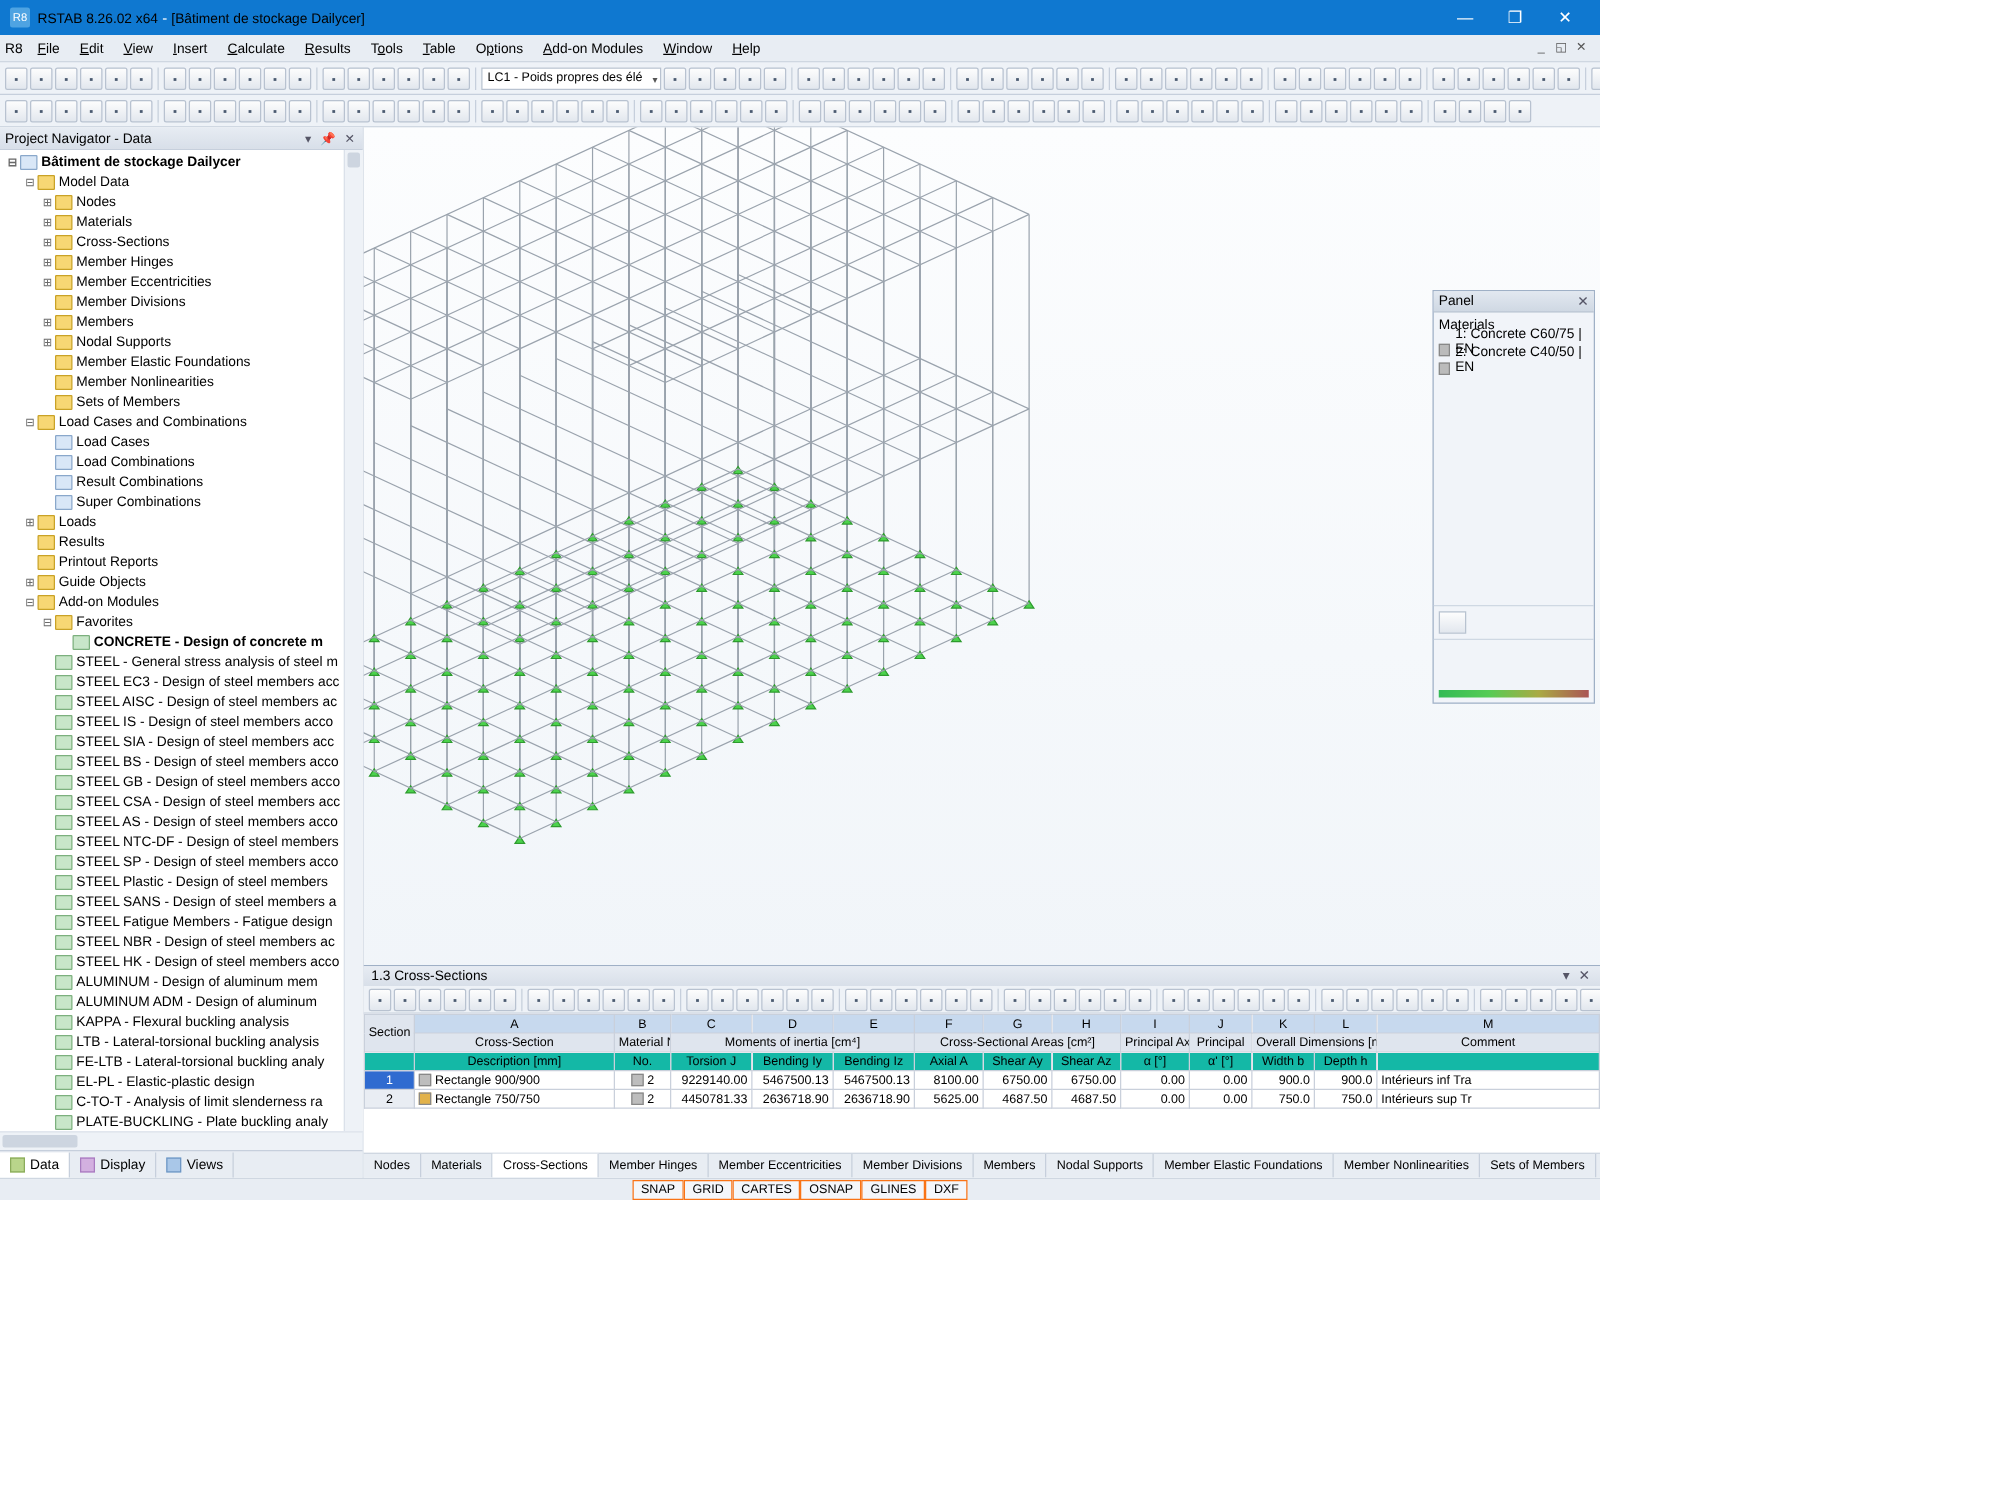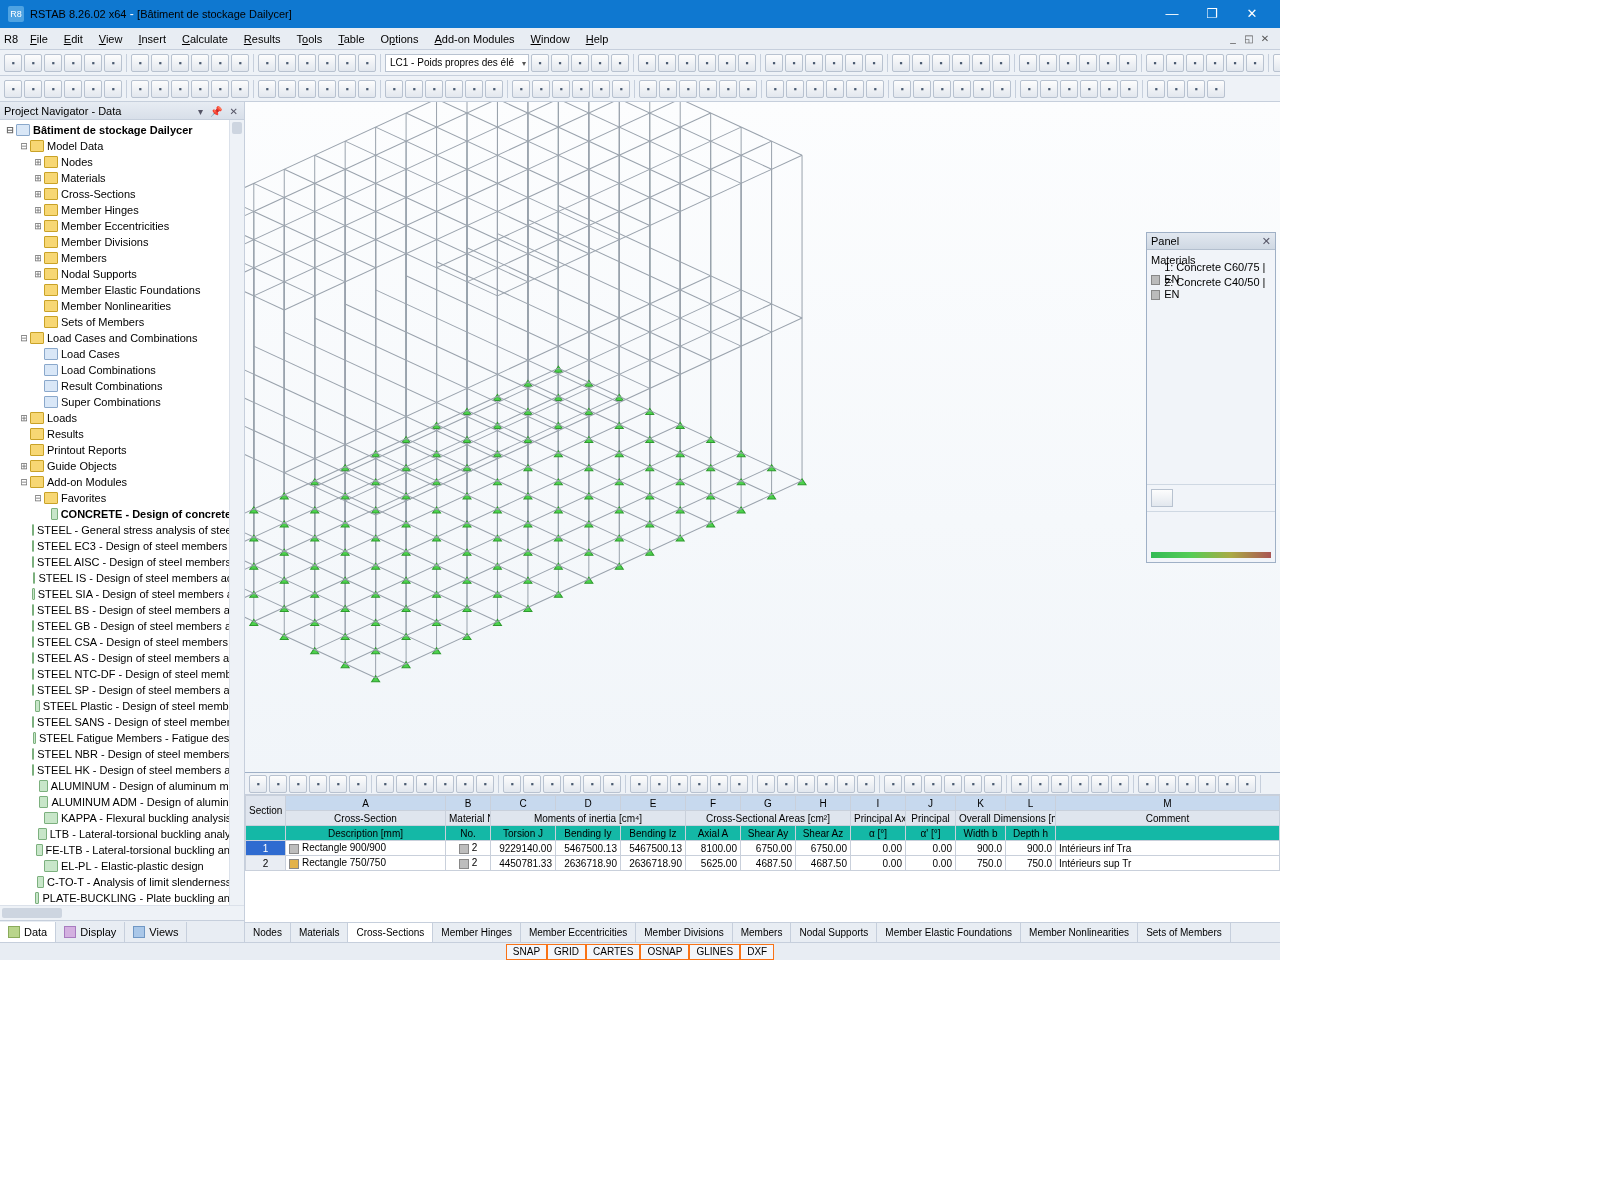--- a/index.html
+++ b/index.html
@@ -15,21 +15,21 @@
 .menubar .mitem u{text-decoration:underline}
 .menubar .spacer{flex:1}
 .menubar .mdi{display:flex;gap:2px;padding-right:4px}
 .menubar .mdi span{width:14px;height:14px;line-height:14px;text-align:center;cursor:pointer;font-size:10px;color:#555}
 .toolbar{height:26px;background:#eef2f7;border-bottom:1px solid #c6cfdc;display:flex;align-items:center;padding:0 4px;gap:2px;overflow:hidden}
 .tbtn{width:18px;height:18px;background:linear-gradient(#fdfdfd,#e2e7ee);border:1px solid #b8c2d0;border-radius:2px;cursor:pointer;flex-shrink:0;display:flex;align-items:center;justify-content:center;font-size:9px;color:#4a5a70}
 .tsep{width:1px;height:18px;background:#c6cfdc;margin:0 2px;flex-shrink:0}
 .tdrop{height:18px;border:1px solid #b8c2d0;background:#fff;padding:0 14px 0 4px;font-size:10px;line-height:16px;position:relative;cursor:pointer;flex-shrink:0;min-width:130px;white-space:nowrap;overflow:hidden}
 .tdrop::after{content:"▾";position:absolute;right:2px;top:1px;font-size:8px;color:#555}
 .main{display:flex;height:calc(100% - 28px - 22px - 26px - 26px - 18px)}
-.navigator{width:245px;background:#f7f9fc;border-right:1px solid #c6cfdc;display:flex;flex-direction:column;position:relative}
+.navigator{width:291px;background:#f7f9fc;border-right:1px solid #c6cfdc;display:flex;flex-direction:column;position:relative}
 .nav-hdr{height:18px;background:linear-gradient(#e7ecf3,#d8dfe9);border-bottom:1px solid #c6cfdc;padding:0 4px;font-size:10px;line-height:18px;display:flex;justify-content:space-between}
 .nav-hdr .nhbtns span{cursor:pointer;padding:0 2px;color:#556;font-size:10px}
 .nav-tree{flex:1;overflow:hidden;background:#fff;padding:2px 0;font-size:11px;position:relative}
 .tree-scroll{position:absolute;right:0;top:0;bottom:0;width:15px;background:#eef2f7;border-left:1px solid #dbe1ea}
 .tree-scroll .thumb{position:absolute;left:2px;right:2px;top:2px;height:12px;background:#cdd5e0;border-radius:2px}
 .tree-row{display:flex;align-items:center;height:16px;padding-left:4px;white-space:nowrap;cursor:pointer}
 .tree-row.bold{font-weight:700}
 .tw{display:inline-block;width:12px;text-align:center;color:#6a6a6a;font-size:9px}
 .ticon{width:14px;height:12px;display:inline-block;margin-right:3px;background:#f7d774;border:1px solid #c9a227;border-radius:1px}
 .ticon.doc{background:#d9e7f7;border-color:#8aa8cb}
@@ -909,20 +909,27 @@
           </div>
         <div style="height:180px"></div>
         <div class="sp-sep"></div>
         <div class="sp-btn"></div>
         <div class="sp-sep"></div>
         <div class="sp-colorbar"></div>
       </div>
     </div>
 
     <div class="tables">
+      <div class="tb-title">
+        <span>1.3 Cross-Sections</span>
+        <span class="tbtns">
+          <span>▾</span>
+          <span>✕</span>
+        </span>
+      </div>
       <div class="tb-toolbar" id="tbt">
           <div class="tbtn">▪</div>
           <div class="tbtn">▪</div>
           <div class="tbtn">▪</div>
           <div class="tbtn">▪</div>
           <div class="tbtn">▪</div>
           <div class="tbtn">▪</div>
           <div class="tsep"></div>
           <div class="tbtn">▪</div>
           <div class="tbtn">▪</div>

